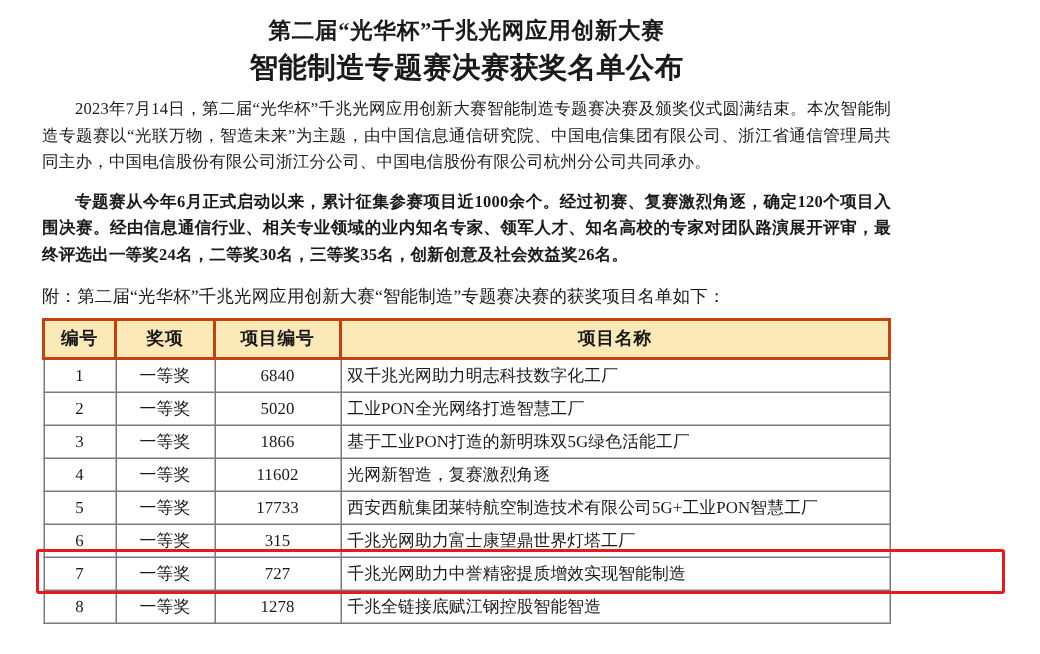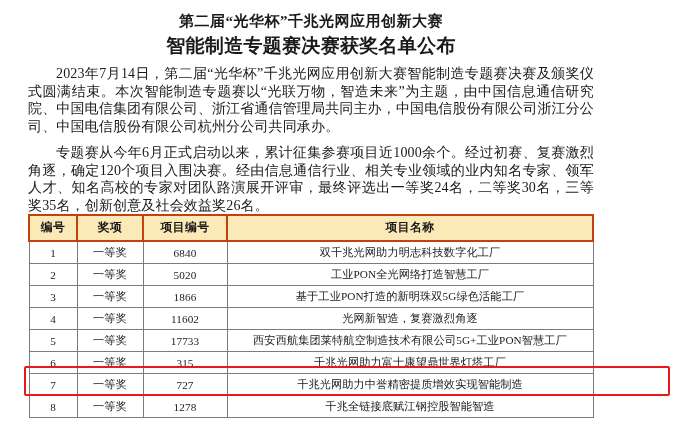--- a/index.html
+++ b/index.html
@@ -32,30 +32,31 @@
   }
   .title-sub {
     text-align: center;
     font-size: 19px;
     font-weight: bold;
     letter-spacing: 0.3px;
     margin: 6px 0 0 0;
     line-height: 18px;
   }
   .para {
-    font-size: 14px;
+    font-size: 11px;
     line-height: 17.5px;
     text-align: justify;
     text-justify: inter-ideograph;
     margin: 10px 0 0 0;
     text-indent: 2em;
     letter-spacing: 0.15px;
   }
   .para.tight {
     margin-top: 9px;
+    font-weight: bold;
   }
   .note {
     font-size: 11.6px;
     line-height: 17px;
     margin: 10px 0 6px 0;
     letter-spacing: 0.15px;
   }
   .note .lead {
     font-weight: normal;
   }
@@ -82,21 +83,21 @@
     border: 1px solid #7b7b7b;
     height: 21px;
     padding: 0 4px;
     font-size: 11.2px;
     letter-spacing: 0.1px;
   }
   td.c-id, td.c-prize, td.c-code {
     text-align: center;
   }
   td.c-name {
-    text-align: center;
+    text-align: left;
     padding-left: 7px;
   }
   .highlight-box {
     position: absolute;
     border: 2px solid #e8191b;
     border-radius: 2px;
     pointer-events: none;
     box-sizing: border-box;
   }
 </style>
@@ -104,20 +105,23 @@
 <body>
 
 <div class="page">
 
   <div class="title-main">第二届“光华杯”千兆光网应用创新大赛</div>
   <div class="title-sub">智能制造专题赛决赛获奖名单公布</div>
 
   <p class="para">2023年7月14日，第二届“光华杯”千兆光网应用创新大赛智能制造专题赛决赛及颁奖仪式圆满结束。本次智能制造专题赛以“光联万物，智造未来”为主题，由中国信息通信研究院、中国电信集团有限公司、浙江省通信管理局共同主办，中国电信股份有限公司浙江分公司、中国电信股份有限公司杭州分公司共同承办。</p>
   <p class="para tight">专题赛从今年6月正式启动以来，累计征集参赛项目近1000余个。经过初赛、复赛激烈角逐，确定120个项目入围决赛。经由信息通信行业、相关专业领域的业内知名专家、领军人才、知名高校的专家对团队路演展开评审，最终评选出一等奖24名，二等奖30名，三等奖35名，创新创意及社会效益奖26名。</p>
 
+  <div class="note">
+    <span class="lead">附：</span><span>第二届“光华杯”千兆光网应用创新大赛“智能制造”专题赛决赛的获奖项目名单如下：</span>
+  </div>
 
   <table class="awards">
     <colgroup>
       <col class="c1">
         <col class="c2">
         <col class="c3">
         <col class="c4">
     </colgroup>
     <thead>
       <tr>

